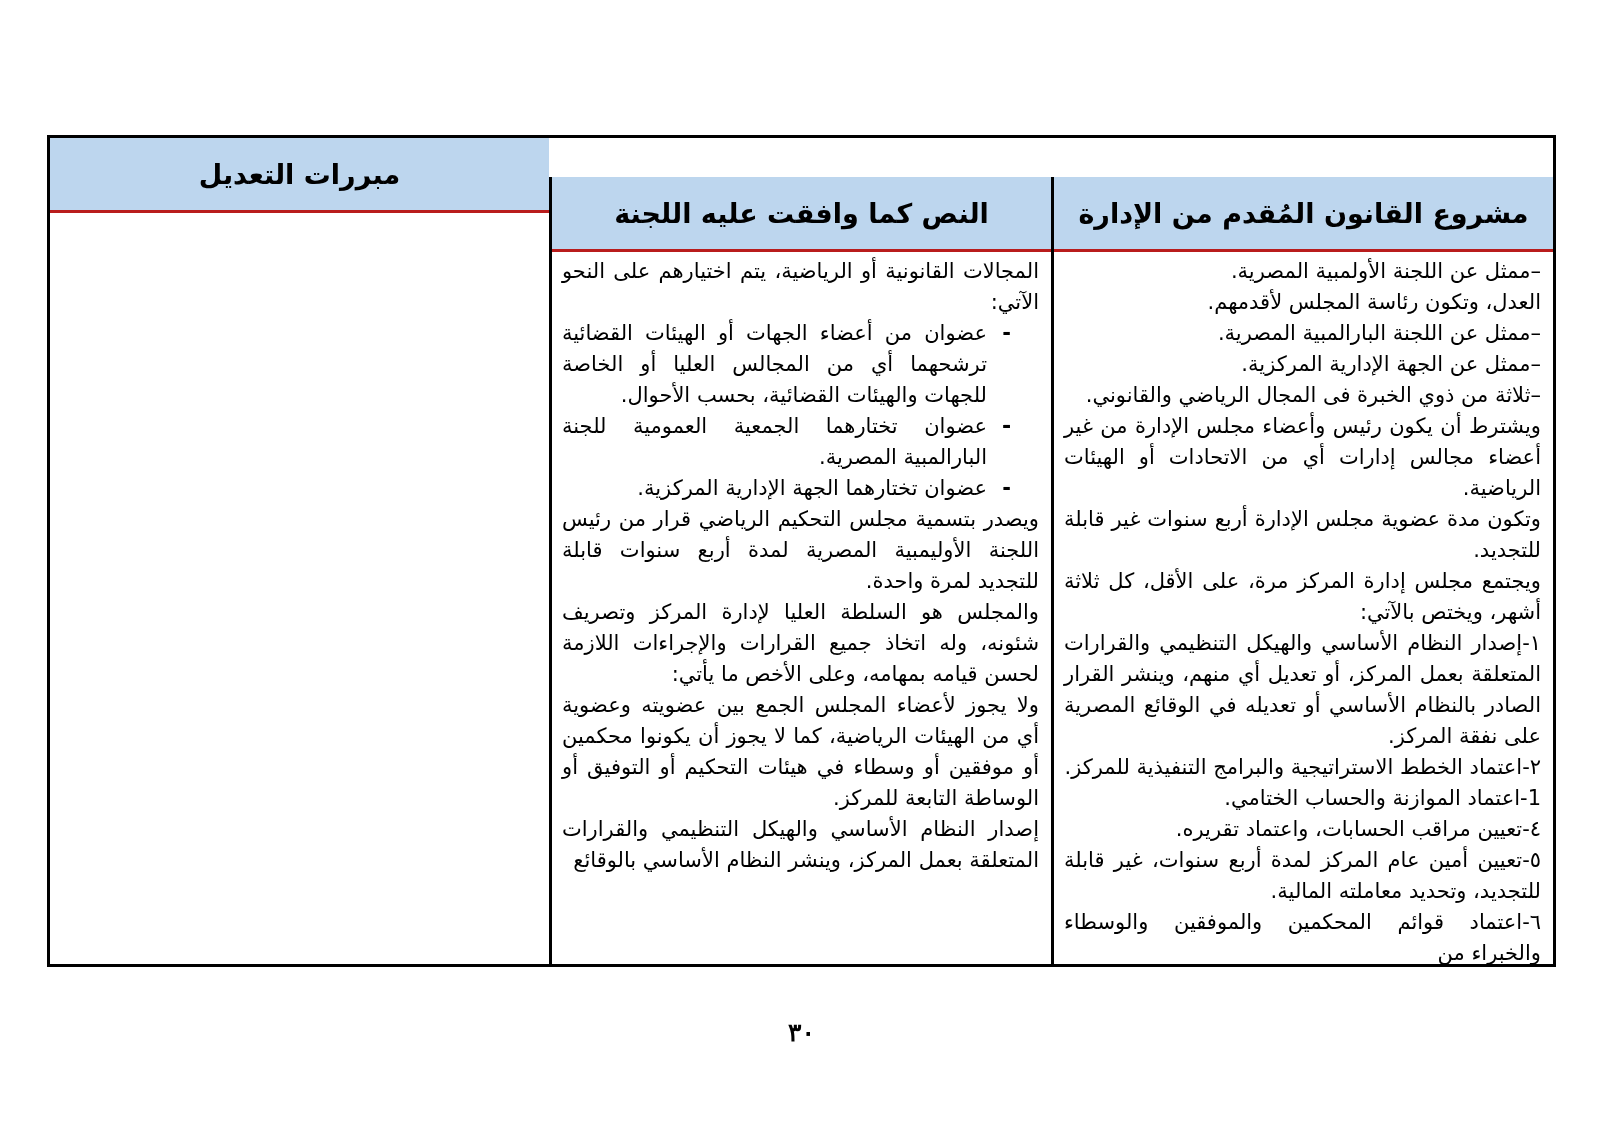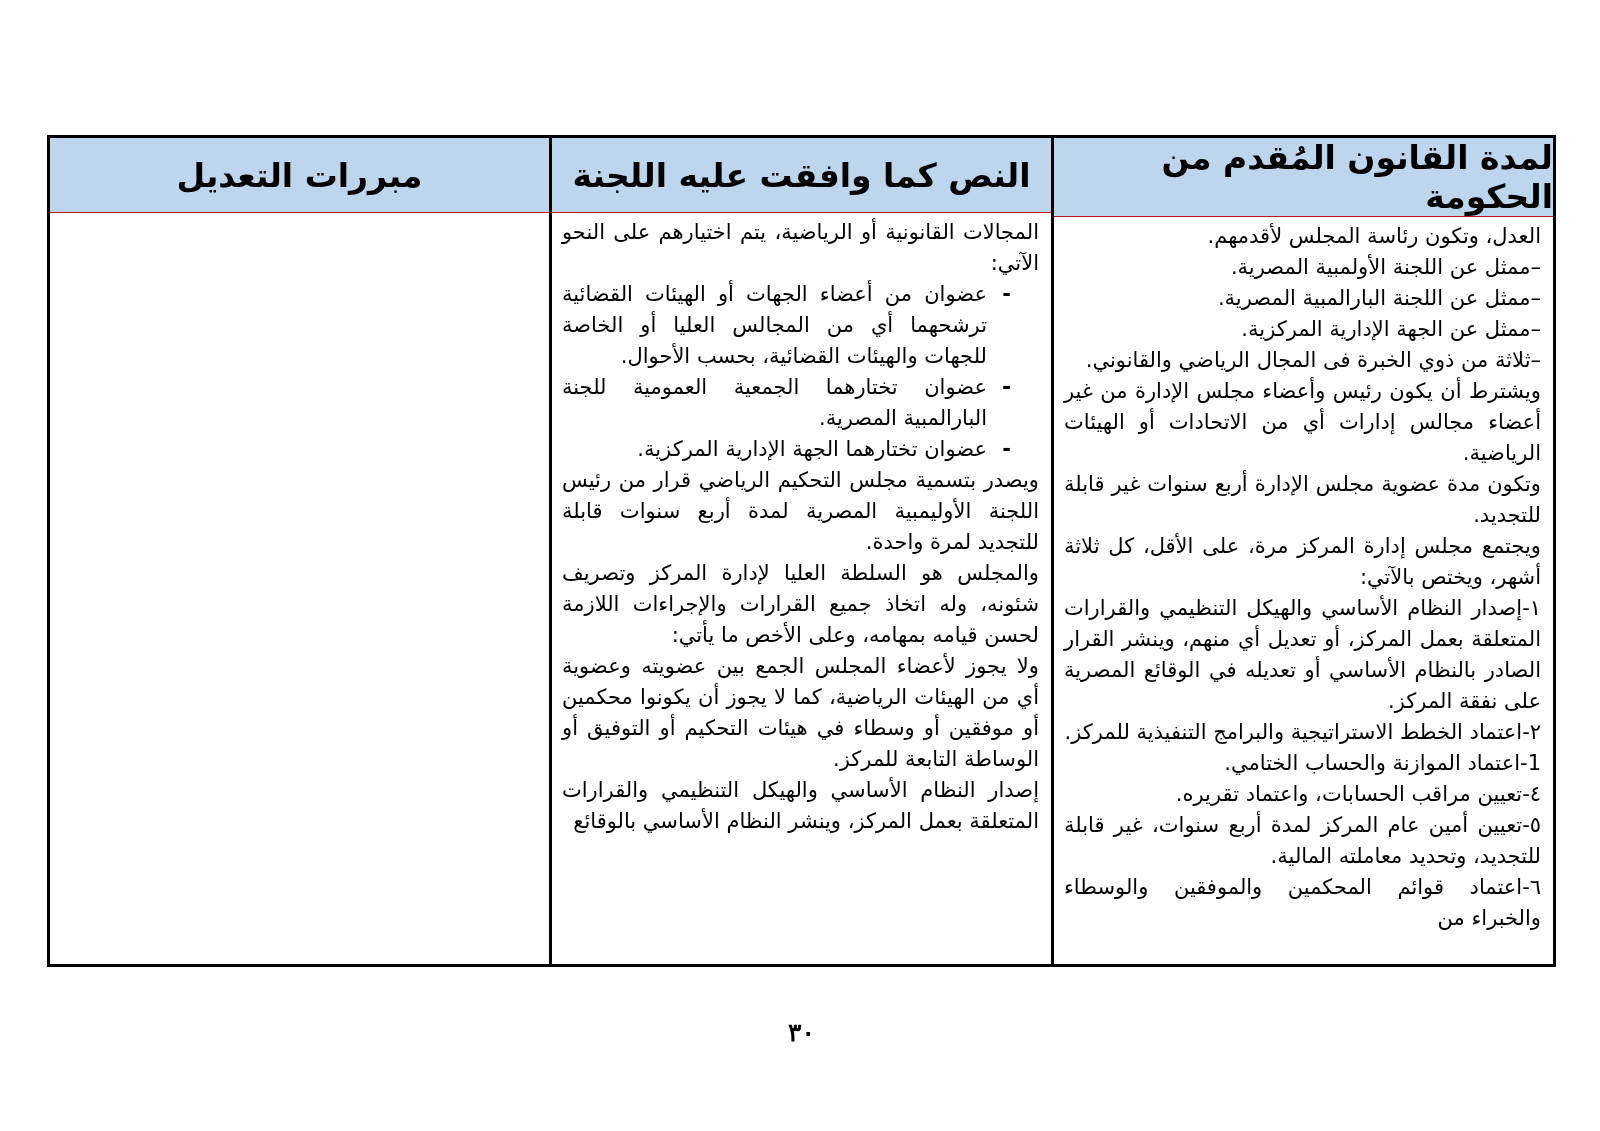--- a/index.html
+++ b/index.html
@@ -13,27 +13,27 @@
     position:absolute; top:135px; left:47px;
     width:1509px; height:832px;
     border:3px solid #000;
     display:flex; direction:rtl;
     background:#fff;
   }
   .col {
     flex:1 1 0; min-width:0;
     display:flex; flex-direction:column;
   }
-  .col:not(:last-child) { border-left:3px solid #000; }
+  .col:not(:last-child) { border-left:3px solid #000;margin-top:39px; }
   .col-header {
     flex:0 0 75px;
     background:var(--header-bg, #BDD6EE);
-    border-bottom:1px solid #b91c1c;
+    border-bottom:3px solid #b91c1c;
     display:flex; align-items:center; justify-content:center;
-    font-weight:bold; font-size:33px;
+    font-weight:bold; font-size:27px;
     letter-spacing:0;
   }
   .col-body {
     flex:1 1 auto; overflow:hidden;
     padding:4px 12px 6px 10px;
     font-size:21px; line-height:31px;
     text-align:justify;
     direction:rtl;
   }
   .para { text-align:justify; }
@@ -52,24 +52,24 @@
     direction:rtl;
     font-family:Liberation Serif, serif;
   }
 </style>
 </head>
 <body>
 
 <div class="doc-table">
 
   <div class="col">
-    <div class="col-header">لمدة القانون المُقدم من الحكومة</div>
+    <div class="col-header">مشروع القانون المُقدم من الإدارة</div>
     <div class="col-body">
+        <div class="para plain">–ممثل عن اللجنة الأولمبية المصرية.</div>
         <div class="para plain">العدل، وتكون رئاسة المجلس لأقدمهم.</div>
-        <div class="para plain">–ممثل عن اللجنة الأولمبية المصرية.</div>
         <div class="para plain">–ممثل عن اللجنة البارالمبية المصرية.</div>
         <div class="para plain">–ممثل عن الجهة الإدارية المركزية.</div>
         <div class="para plain">–ثلاثة من ذوي الخبرة فى المجال الرياضي والقانوني.</div>
         <div class="para plain">ويشترط أن يكون رئيس وأعضاء مجلس الإدارة من غير أعضاء مجالس إدارات أي من الاتحادات أو الهيئات الرياضية.</div>
         <div class="para plain">وتكون مدة عضوية مجلس الإدارة أربع سنوات غير قابلة للتجديد.</div>
         <div class="para plain">ويجتمع مجلس إدارة المركز مرة، على الأقل، كل ثلاثة أشهر، ويختص بالآتي:</div>
         <div class="para plain">١-إصدار النظام الأساسي والهيكل التنظيمي والقرارات المتعلقة بعمل المركز، أو تعديل أي منهم، وينشر القرار الصادر بالنظام الأساسي أو تعديله في الوقائع المصرية على نفقة المركز.</div>
         <div class="para plain">٢-اعتماد الخطط الاستراتيجية والبرامج التنفيذية للمركز.</div>
         <div class="para plain">1-اعتماد الموازنة والحساب الختامي.</div>
         <div class="para plain">٤-تعيين مراقب الحسابات، واعتماد تقريره.</div>

